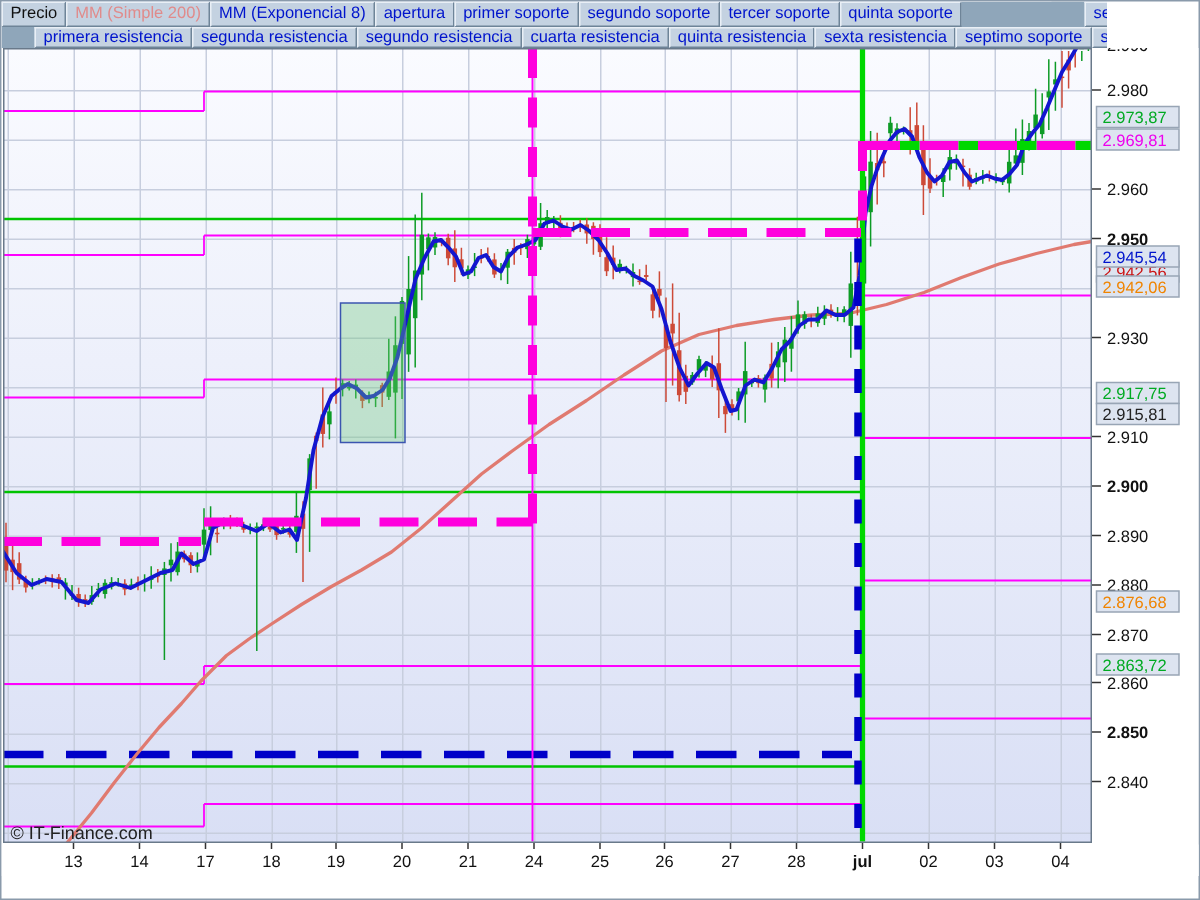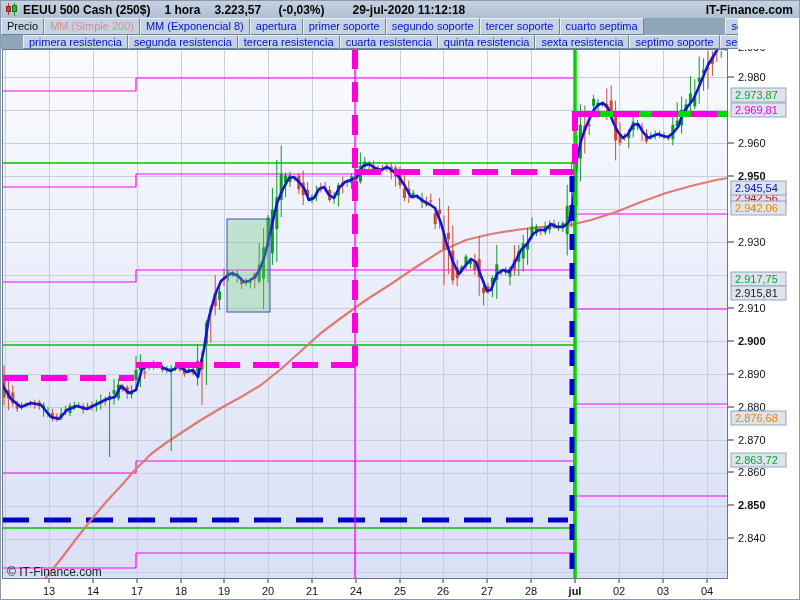--- a/index.html
+++ b/index.html
@@ -34,51 +34,38 @@
   }
   .toolbar-bg{background:#ffffff;width:700px;}
   svg{display:block;}
   text{font-family:"Liberation Sans",sans-serif;}
 </style>
 </head>
 <body>
 
 <div class="window">
 
-  <div class="titlebar">
-    <span class="sym-icon">
-        <i class="w1"></i>
-        <i class="b1"></i>
-        <i class="w2"></i>
-        <i class="b2"></i>
-      </span>
-    <span>EEUU 500 Cash (250$)</span>
-    <span>1 hora</span>
-    <span><span>3.223,57</span> <span>(-0,03%)</span></span>
-    <span>29-jul-2020 11:12:18</span>
-    <span class="brand">IT-Finance.com</span>
-  </div>
 
   <div class="toolbar-bg">
     <div class="toolbar r1" id="tb-row1">
         <div class="tb-btn" style="color: rgb(17, 17, 17);">Precio</div>
         <div class="tb-btn" style="color: rgb(224, 139, 139);">MM (Simple 200)</div>
         <div class="tb-btn" style="color: rgb(0, 20, 204);">MM (Exponencial 8)</div>
         <div class="tb-btn" style="color: rgb(0, 20, 204);">apertura</div>
         <div class="tb-btn" style="color: rgb(0, 20, 204);">primer soporte</div>
         <div class="tb-btn" style="color: rgb(0, 20, 204);">segundo soporte</div>
         <div class="tb-btn" style="color: rgb(0, 20, 204); text-align: right;">tercer soporte</div>
-        <div class="tb-btn" style="color: rgb(0, 20, 204);">cuarto septima</div>
+        <div class="tb-btn" style="color: rgb(0, 20, 204);">quinta soporte</div>
         <div class="tb-btn" style="color: rgb(0, 20, 204); margin-top: 39px;">quinto soporte</div>
         <div class="tb-btn" style="color: rgb(0, 20, 204);">sexto soporte</div>
       </div>
     <div class="toolbar r2" id="tb-row2">
         <div class="tb-btn" style="color: rgb(0, 20, 204);">primera resistencia</div>
         <div class="tb-btn" style="color: rgb(0, 20, 204);">segunda resistencia</div>
-        <div class="tb-btn" style="color: rgb(0, 20, 204);">tercera resistencia</div>
+        <div class="tb-btn" style="color: rgb(0, 20, 204);">segundo resistencia</div>
         <div class="tb-btn" style="color: rgb(0, 20, 204);">cuarta resistencia</div>
         <div class="tb-btn" style="color: rgb(0, 20, 204);">quinta resistencia</div>
         <div class="tb-btn" style="color: rgb(0, 20, 204);">sexta resistencia</div>
         <div class="tb-btn" style="color: rgb(0, 20, 204);">septimo soporte</div>
         <div class="tb-btn" style="color: rgb(0, 20, 204);">septima resister</div>
       </div>
   </div>
 
   <svg id="chart" width="800" height="552" viewBox="0 48 800 552">
       <defs>

